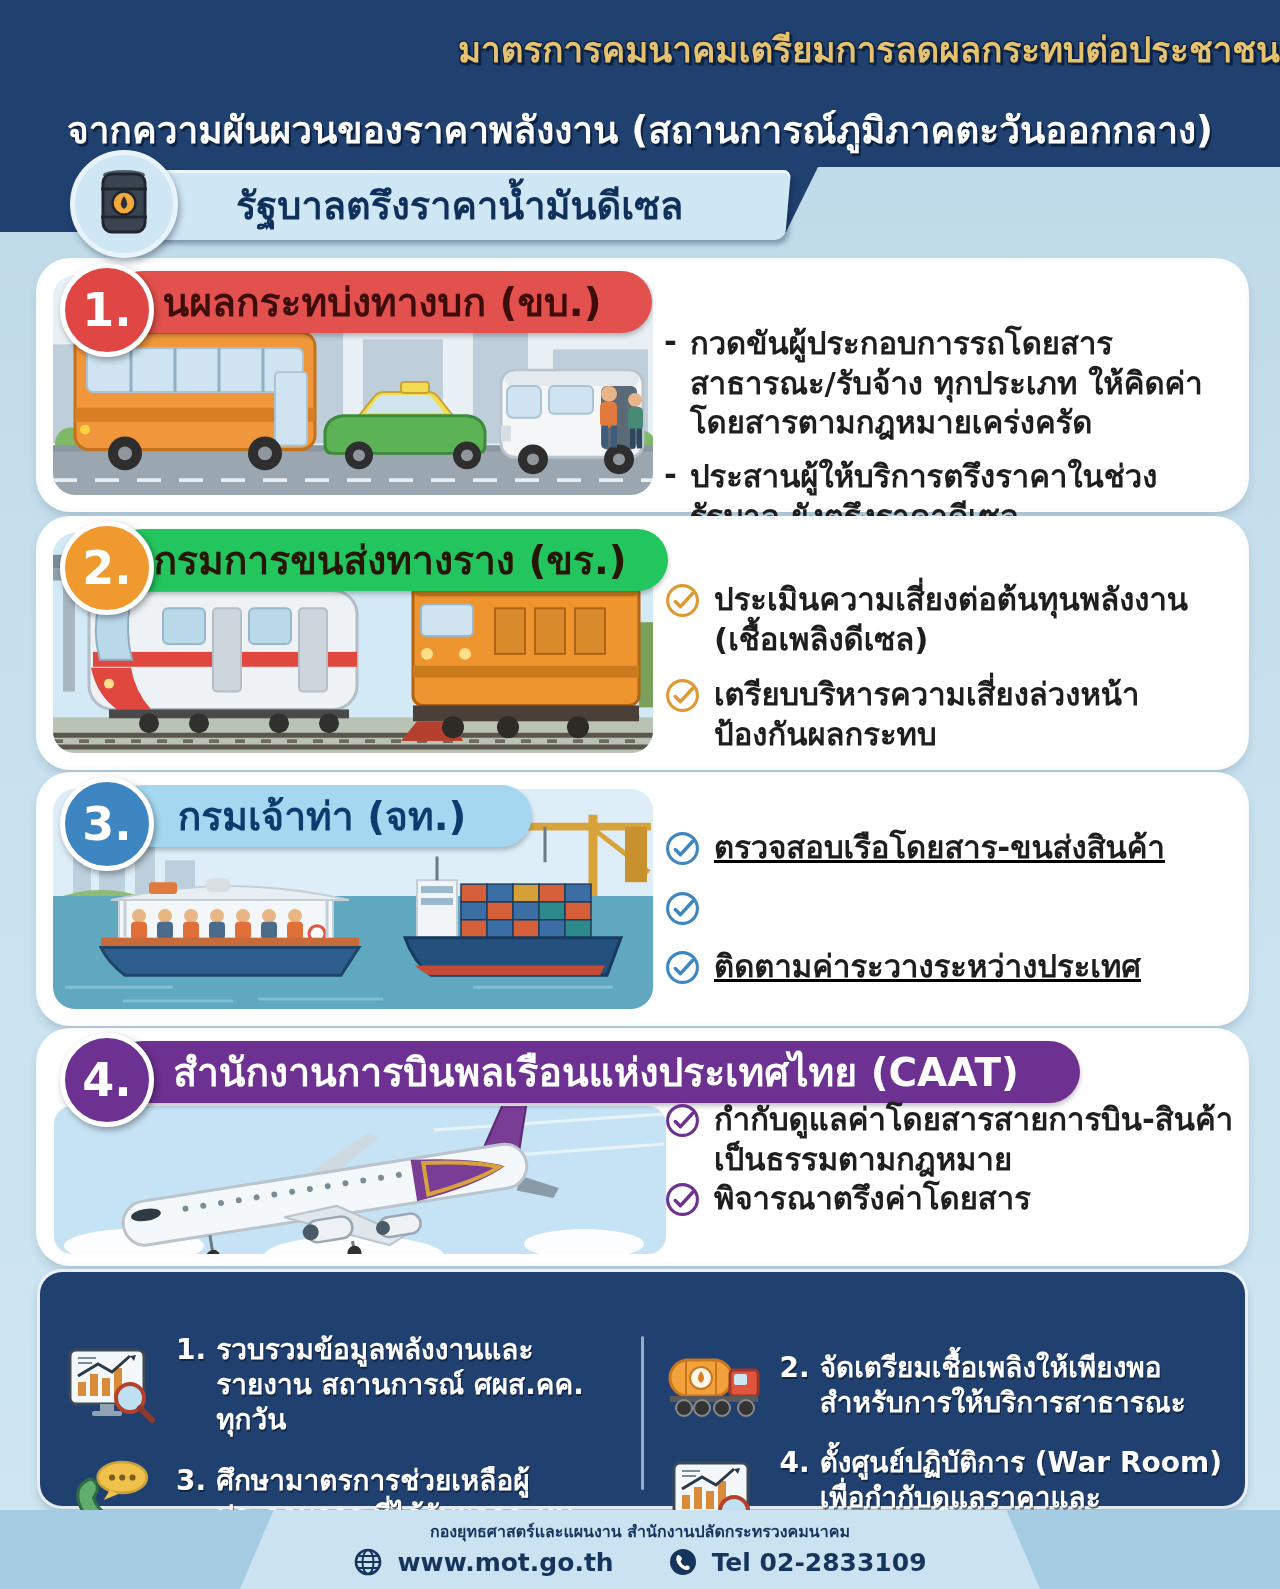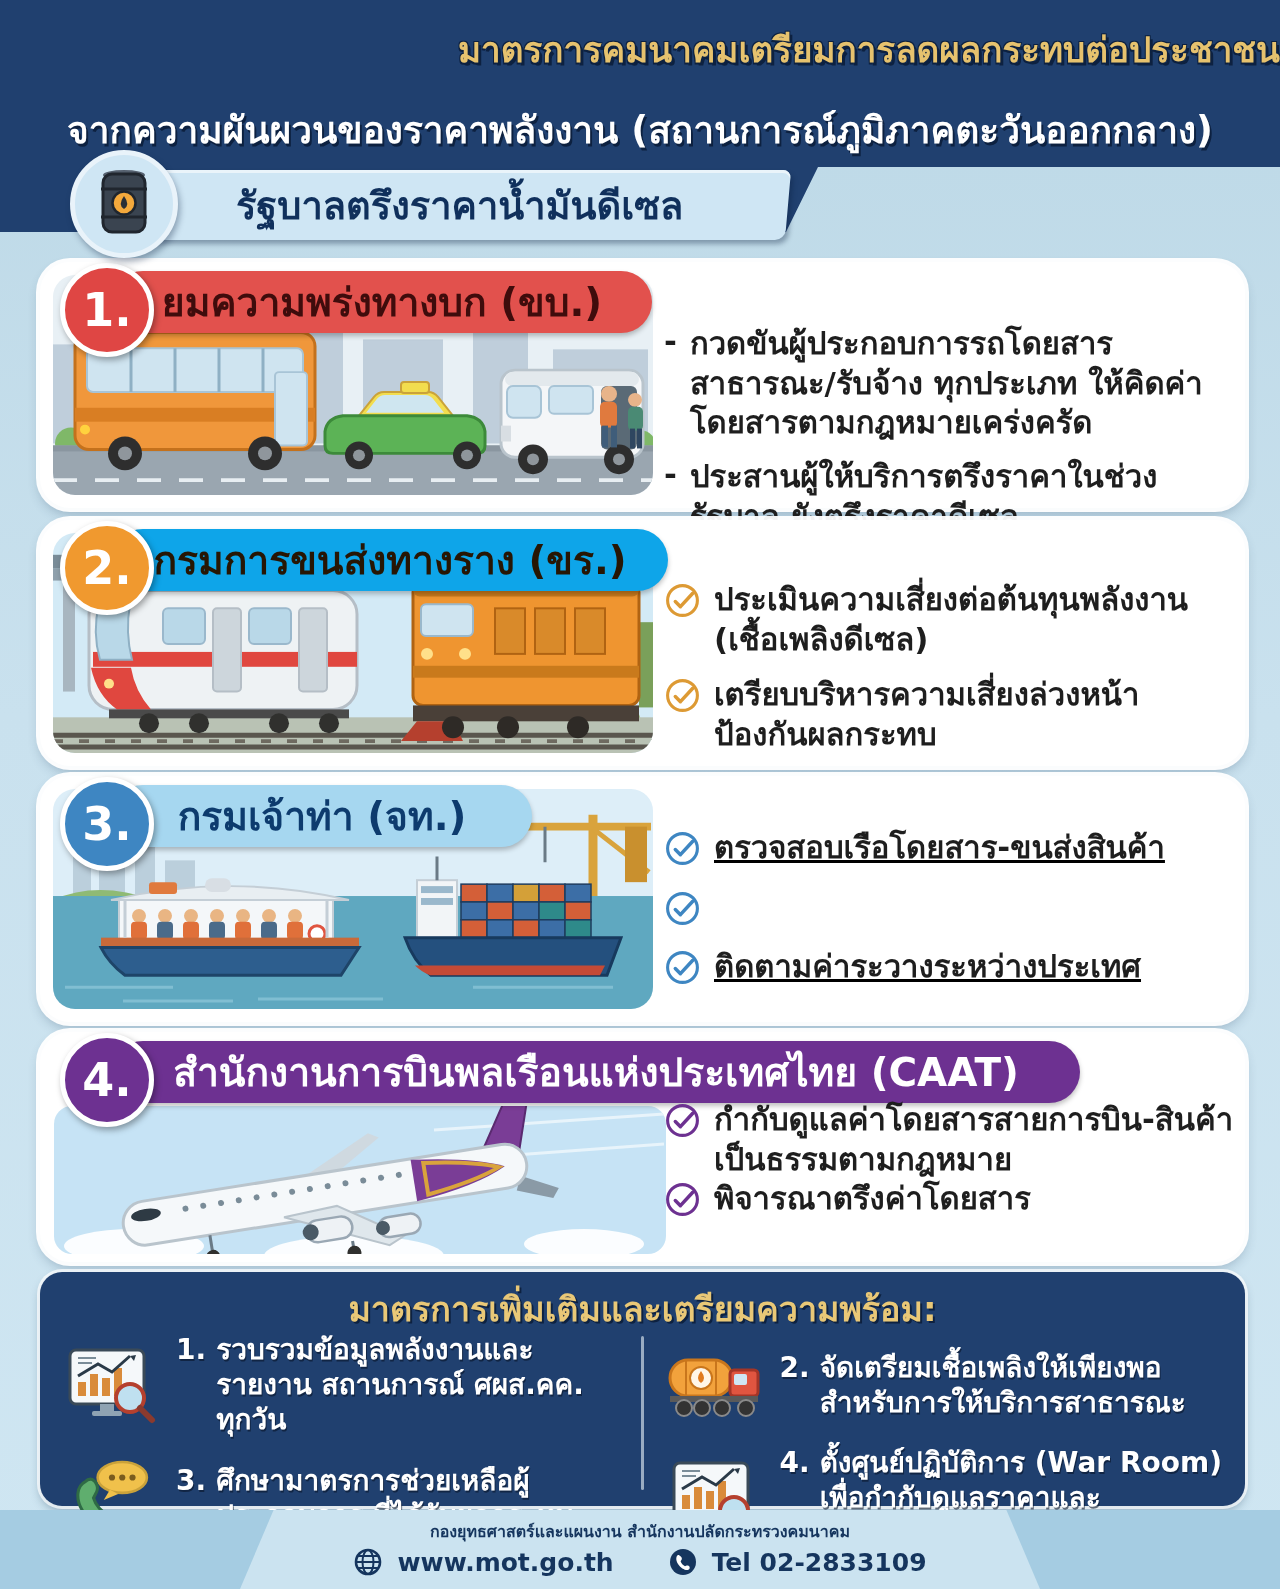--- a/index.html
+++ b/index.html
@@ -41,21 +41,21 @@
   .illus4 svg { display:block; width:100%; height:100%; }
   .num { position:absolute; left:20px; top:1px; width:94px; height:94px; border-radius:50%;
          border:5px solid #ffffff; display:flex; align-items:center; justify-content:center;
          font-size:46px; font-weight:bold; color:#ffffff; z-index:3;
          box-shadow:2px 3px 6px rgba(0,0,0,.35); }
   .num1 { background:#df4644; } .num2 { background:#f0992f; } .num3 { background:#3e86c2; } .num4 { background:#6d3191; }
   .pill { position:absolute; left:72px; top:9px; height:62px; border-radius:32px; z-index:2;
           display:flex; align-items:center; justify-content:center; font-size:39px; font-weight:bold;
           box-shadow:0 3px 5px rgba(0,0,0,.25); padding:0 10px; }
   .pill1 { width:540px; background:#e2514d; color:#3f0c0c; }
-  .pill2 { width:556px; background:#0ea5e9; color:#271604; }
+  .pill2 { width:556px; background:#22c55e; color:#271604; }
   .pill3 { width:420px; background:#a6d7f0; color:#0d3b6e; }
   .pill4 { width:968px; background:#6d3191; color:#ffffff; }
 
   .bullets { position:absolute; left:624px; width:572px; display:flex; flex-direction:column; z-index:2; }
   .b1 { top:62px; gap:14px; }
   .b2 { top:60px; gap:16px; }
   .b3 { top:52px; gap:20px; width:585px;text-decoration:underline; }
   .b4 { top:68px; gap:0; width:585px; }
   .bullet { display:flex; gap:13px; font-size:31px; font-weight:bold; color:#1e1e1e; line-height:1.28; }
   .dashm { flex:0 0 auto; margin-top:-2px; }
@@ -184,21 +184,21 @@
             <rect x="575" y="133" width="15" height="24" rx="5" fill="#4a8a74"></rect>
           <rect x="577" y="155" width="5" height="20" fill="#2e4660"></rect>
             <rect x="584" y="155" width="5" height="20" fill="#2e4660"></rect>
         </g>
       </svg>
     </div>
     <div class="num num1">
       <span>1.</span>
     </div>
     <div class="pill pill1">
-      <span>ยมความพร่งทางบก (ขบ.)</span>
+      <span>นผลกระทบ่งทางบก (ขบ.)</span>
     </div>
     <div class="bullets b1">
       <div class="bullet">
         <span class="dashm">-</span>
         <span>กวดขันผู้ประกอบการรถโดยสารสาธารณะ/รับจ้าง ทุกประเภท ให้คิดค่าโดยสารตามกฎหมายเคร่งครัด</span>
       </div>
       <div class="bullet">
         <span class="dashm">-</span>
         <span>ประสานผู้ให้บริการตรึงราคาในช่วงรัฐบาล ยังตรึงราคาดีเซล</span>
       </div>
@@ -477,21 +477,20 @@
               <circle cx="18" cy="18" r="14.5" fill="none" stroke="currentColor" stroke-width="3"></circle>
               <path d="M11 19 l5 5 L28 11" fill="none" stroke="currentColor" stroke-width="3.4" stroke-linecap="round" stroke-linejoin="round"></path>
             </svg>
         </span>
         <span>พิจารณาตรึงค่าโดยสาร</span>
       </div>
     </div>
   </section>
 
   <div class="panel">
-    <div class="panel-title">มาตรการเพิ่มเติมและเตรียมความพร้อม:</div>
     <div class="panel-divider"></div>
     <div class="panel-grid">
 
       <div class="panel-item">
         <span class="p-icon">
           <svg viewBox="0 0 96 78">
             <rect x="6" y="4" width="74" height="54" rx="6" fill="#f5f8fa" stroke="#3a4a58" stroke-width="3"></rect>
             <g fill="#d98b3a">
                 <rect x="14" y="36" width="8" height="14"></rect>
                 <rect x="26" y="28" width="8" height="22"></rect>

